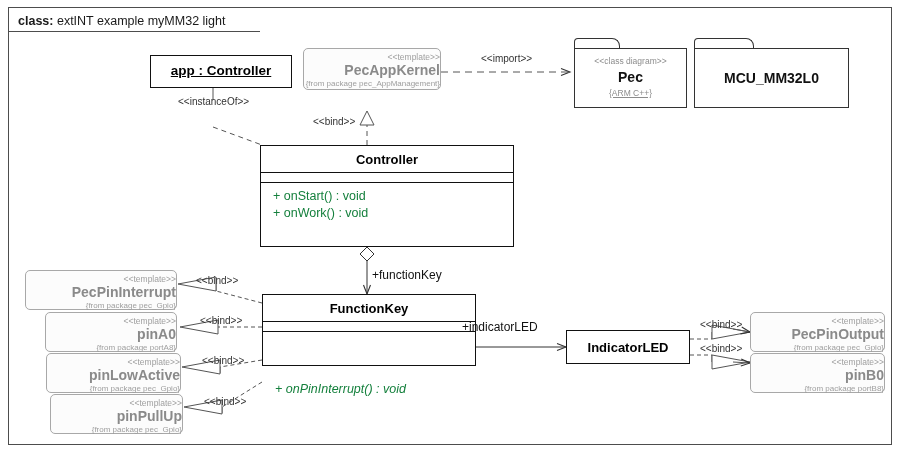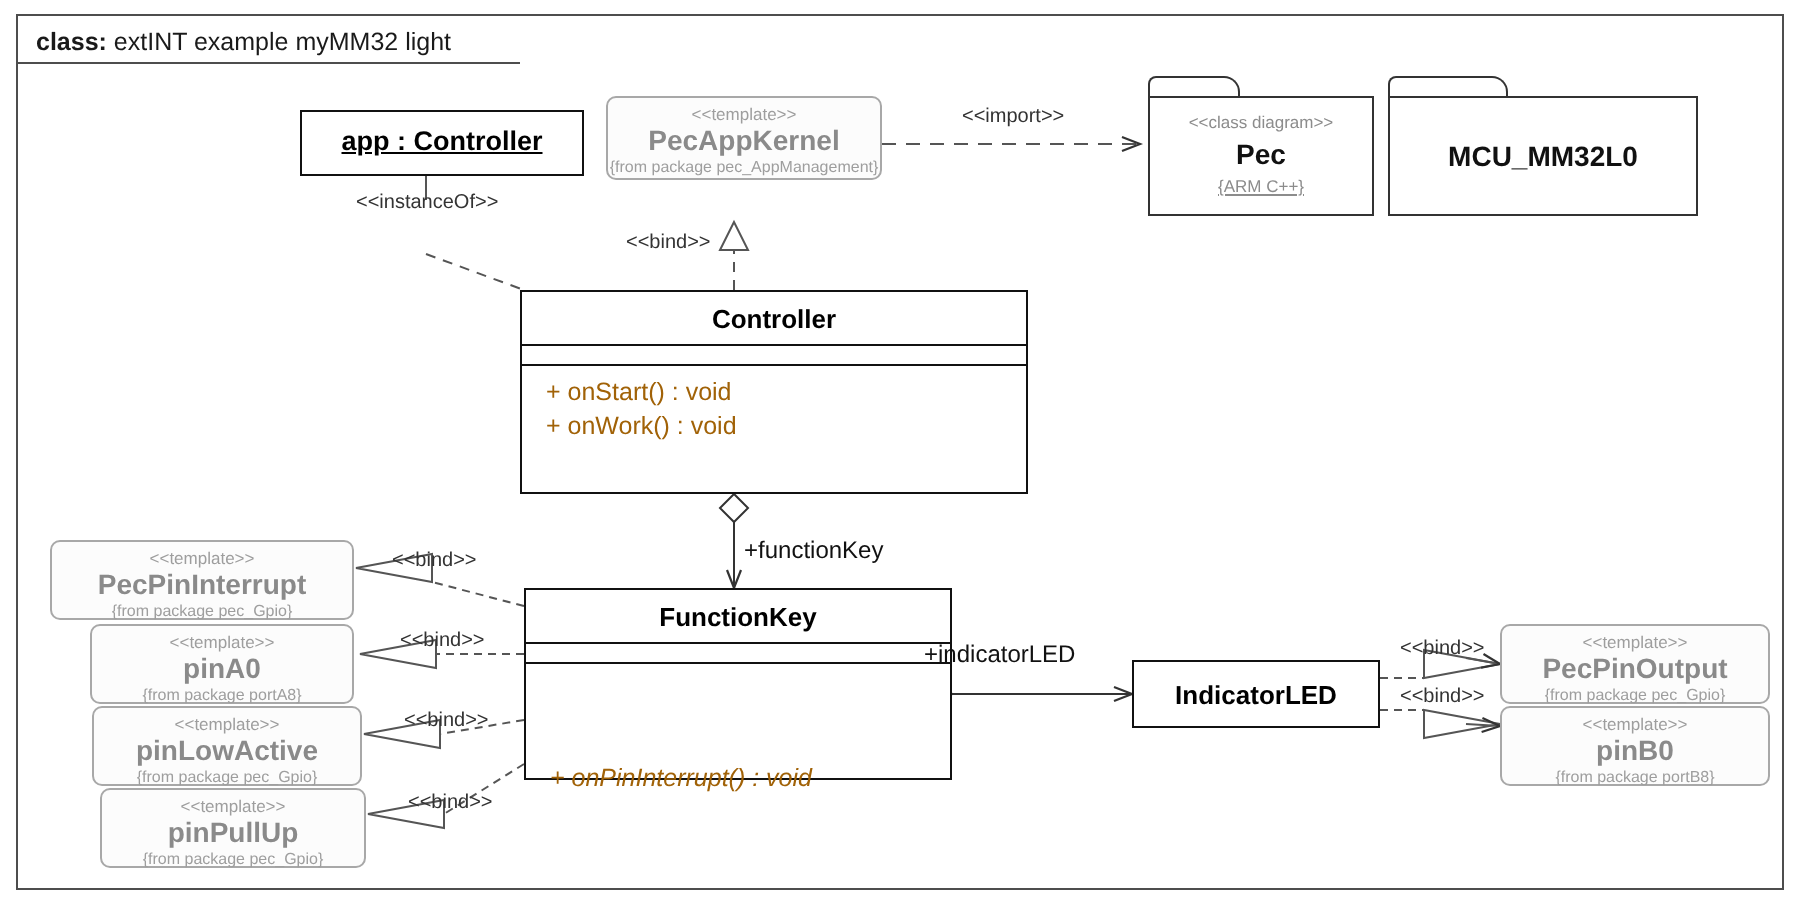--- a/index.html
+++ b/index.html
@@ -58,37 +58,37 @@
     color: #000000;
     padding: 6px 4px 5px 4px;
   }
   .cls .sep {
     border-top: 1px solid #111111;
     height: 0;
   }
   .cls .compart {
     padding: 5px 10px 5px 12px;
     font-size: 12.5px;
-    color: #a16207;
+    color: #15803d;
     line-height: 17px;
   }
   .cls .compart.empty { padding: 0; height: 9px; }
   .italic { font-style: italic; margin-top: 44px; }
 
   
   .instance .name { text-decoration: underline; font-size: 13.5px; padding: 7px 4px; }
 
   
   .tmpl {
     position: absolute;
     box-sizing: border-box;
     border: 1px solid #a8a8a8;
     border-radius: 5px;
     background: #fcfcfc;
-    text-align: center;
+    text-align: right;
     color: #8c8c8c;
     padding-top: 3px;
   }
   .tmpl .stereo { font-size: 8.5px; line-height: 10px; color: #9e9e9e; }
   .tmpl .tname  { font-size: 14px; font-weight: bold; line-height: 16px; color: #8a8a8a; }
   .tmpl .pkg    { font-size: 8px; line-height: 11px; color: #9e9e9e; }
 
   
   .pkg-shape { position: absolute; padding-left: 20px; }
   .pkg-tab {
@@ -257,21 +257,21 @@
     <div class="name">Controller</div>
     <div class="sep"></div>
     <div class="compart empty"></div>
     <div class="sep"></div>
     <div class="compart">
       <div>+ onStart() : void</div>
       <div>+ onWork() : void</div>
     </div>
   </div>
 
-  <div class="cls" style="left:262px; top:294px; width:214px; height:96px;">
+  <div class="cls" style="left:262px; top:294px; width:214px; height:72px;">
     <div class="name">FunctionKey</div>
     <div class="sep"></div>
     <div class="compart empty"></div>
     <div class="sep"></div>
     <div class="compart">
       <div class="italic">+ onPinInterrupt() : void</div>
     </div>
   </div>
 
   <div class="cls" style="left:566px; top:330px; width:124px; height:34px; display:flex; align-items:center; justify-content:center;">

